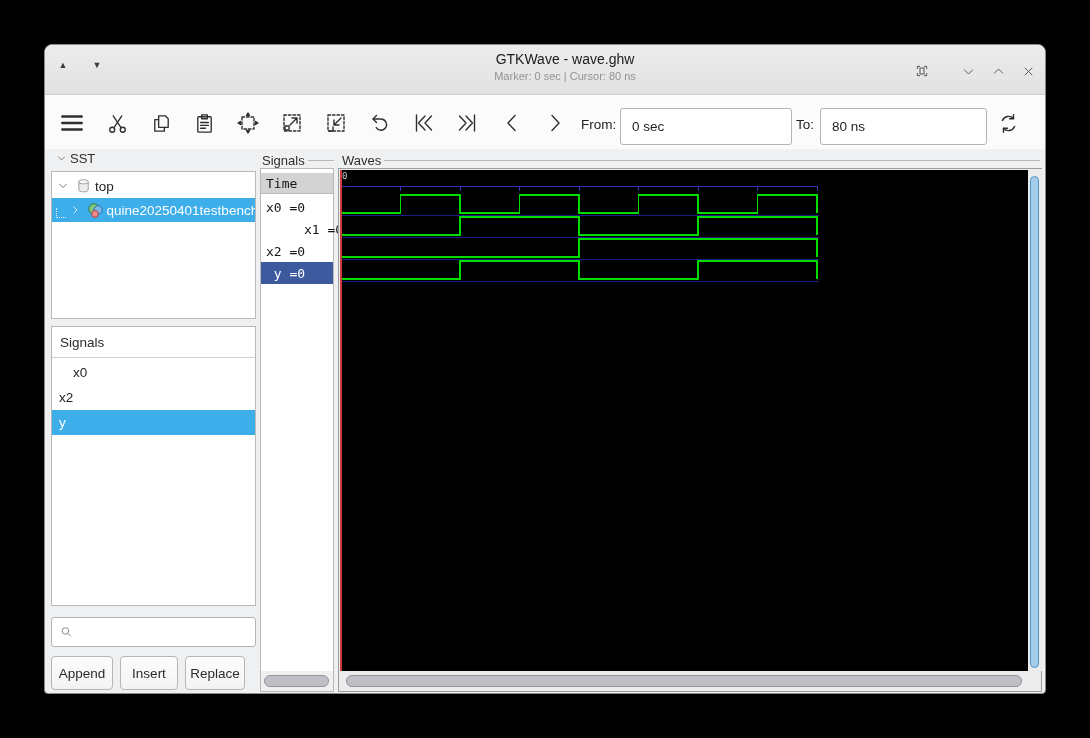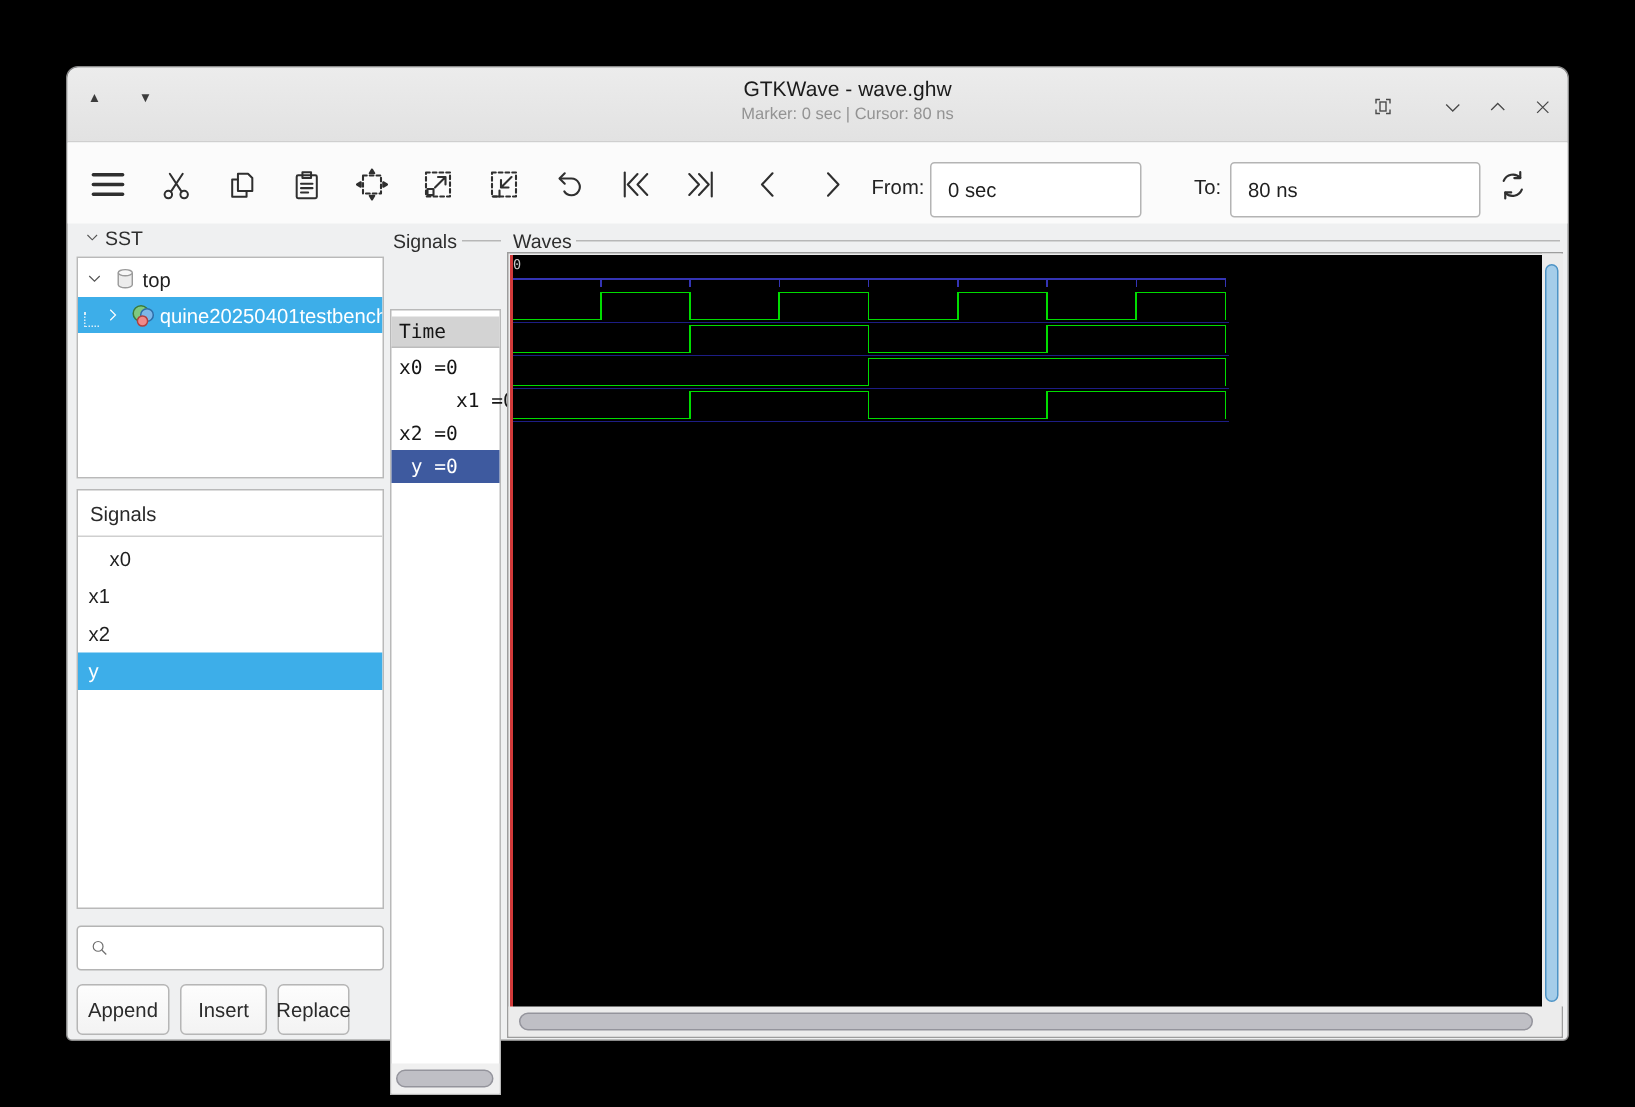--- a/index.html
+++ b/index.html
@@ -54,21 +54,21 @@
   .search-box svg { stroke:#6f6f6f; stroke-width:1.5; fill:none; }
   .search-box input { border:none; outline:none; flex:1; font-size:13px; margin-left:6px;
                       font-family:"Liberation Sans",sans-serif; background:transparent; }
 
   .btn { position:absolute; height:34px; background:linear-gradient(#fdfdfd,#f3f3f3);
          border:1px solid #b6b6b6; border-radius:4px; font-size:13.5px; color:#2b2b2b;
          display:flex; align-items:center; justify-content:center; }
 
   
   .mid-box { position:absolute; left:215px; top:123px; width:74px; height:524px;
-             background:#fff; border:1px solid #b9b9b9;margin-top:38px; }
+             background:#fff; border:1px solid #b9b9b9; }
   .time-hdr { position:absolute; left:0; top:4px; width:100%; height:21px; background:#d3d3d3;
               border-bottom:1px solid #bcbcbc; font-family:"DejaVu Sans Mono",monospace;
               font-size:13px; color:#141414; display:flex; align-items:center; padding-left:5px; }
   .sig-row { position:absolute; left:0; width:100%; height:22px;
              font-family:"DejaVu Sans Mono",monospace; font-size:13px; color:#161616;
              display:flex; align-items:center; padding-left:5px; white-space:pre; }
   .sig-row.selected { background:#3e5a9f; color:#fff; }
 
   
   .waves-box { position:absolute; left:293px; top:123px; width:704px; height:524px;
@@ -188,21 +188,21 @@
       <svg width="24" height="24" viewBox="0 0 24 24">
           <path d="M15 4.5 L8 12 L15 19.5"></path>
         </svg>
     </span>
     <span class="ticon" style="left:497px;">
       <svg width="24" height="24" viewBox="0 0 24 24">
           <path d="M9 4.5 L16 12 L9 19.5"></path>
         </svg>
     </span>
     <span class="tlabel" style="left:536px;">From:</span>
-    <div class="tfield" style="left:575px; width:141px;">0 sec</div>
+    <div class="tfield" style="left:575px; width:172px;">0 sec</div>
     <span class="tlabel" style="left:751px;">To:</span>
     <div class="tfield" style="left:775px; width:167px;">80 ns</div>
     <span class="ticon" style="left:950px;">
       <svg width="25" height="25" viewBox="0 0 24 24">
         <path d="M6.2 9.2 A6.4 6.4 0 0 1 16.8 7.2"></path>
           <path d="M17.8 14.8 A6.4 6.4 0 0 1 7.2 16.8"></path>
         <path d="M16.8 3.6 V7.4 H13"></path>
           <path d="M7.2 20.4 V16.6 H11"></path>
         </svg>
     </span>
@@ -242,36 +242,35 @@
         <circle cx="11" cy="8" r="4.2" fill="#7db7e8" stroke="#2d6da8"></circle>
         <circle cx="8" cy="12" r="3.4" fill="#ef8a8a" stroke="#b04040"></circle>
         </svg>
       <span class="tree-label">quine20250401testbench</span>
     </div>
   </div>
 
   <div class="panel-box" style="left:6px; top:281px; width:205px; height:280px;">
     <div class="list-header">Signals</div>
     <div class="list-row" style="margin-top:2px;margin-left:14px;">x0</div>
-    <div class="list-row">x1</div>
     <div class="list-row">x2</div>
     <div class="list-row selected">y</div>
   </div>
 
   <div class="search-box" style="left:6px; top:572px; width:205px; height:30px;">
     <svg width="14" height="14" viewBox="0 0 24 24">
       <circle cx="10" cy="10" r="6"></circle>
         <path d="M14.5 14.5 L20 20"></path>
       </svg>
     <input value="" style="">
   </div>
 
   <div class="btn" style="left:6px;  top:611px; width:62px;">Append</div>
   <div class="btn" style="left:75px; top:611px; width:58px;">Insert</div>
-  <div class="btn" style="left:140px;top:611px; width:48px;">Replace</div>
+  <div class="btn" style="left:140px;top:611px; width:60px;">Replace</div>
 
   <div class="frame-label" style="left:217px; top:108px; width:72px;">
     <span>Signals</span>
       <span class="line"></span>
   </div>
   <div class="mid-box">
     <div class="time-hdr">Time</div>
     <div class="sig-row" style="top:27px;">x0 =0</div>
     <div class="sig-row" style="top:49px;padding-left:43px;">x1 =0</div>
     <div class="sig-row" style="top:71px;">x2 =0</div>

